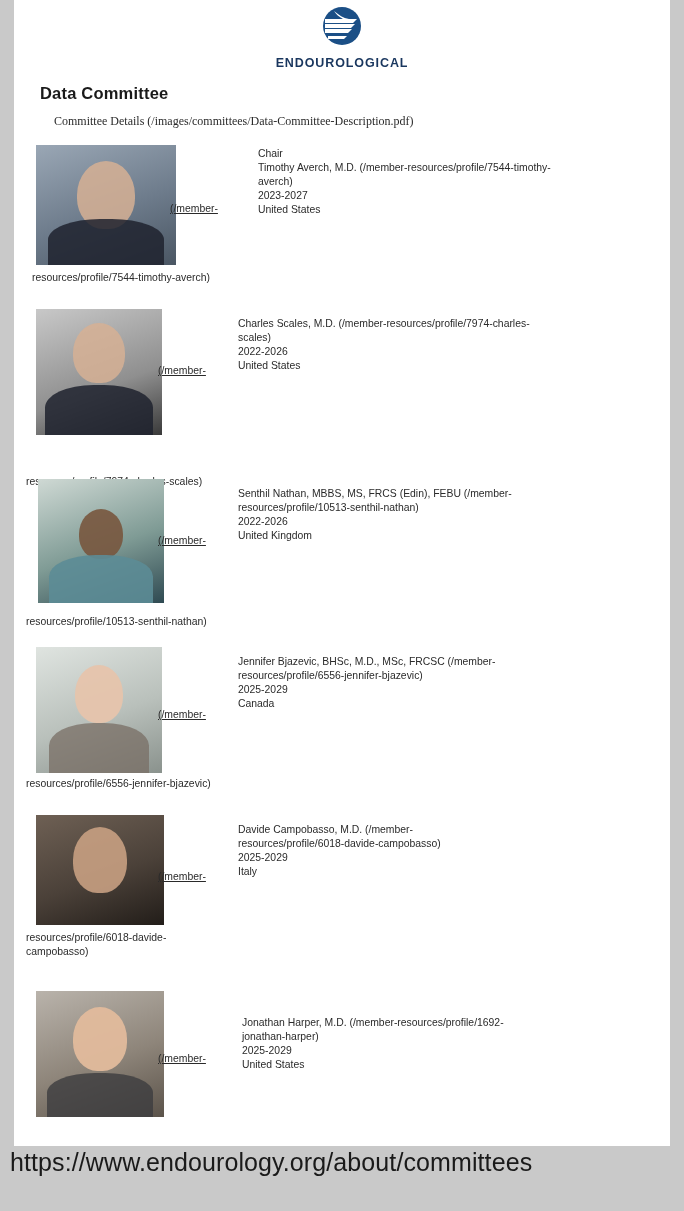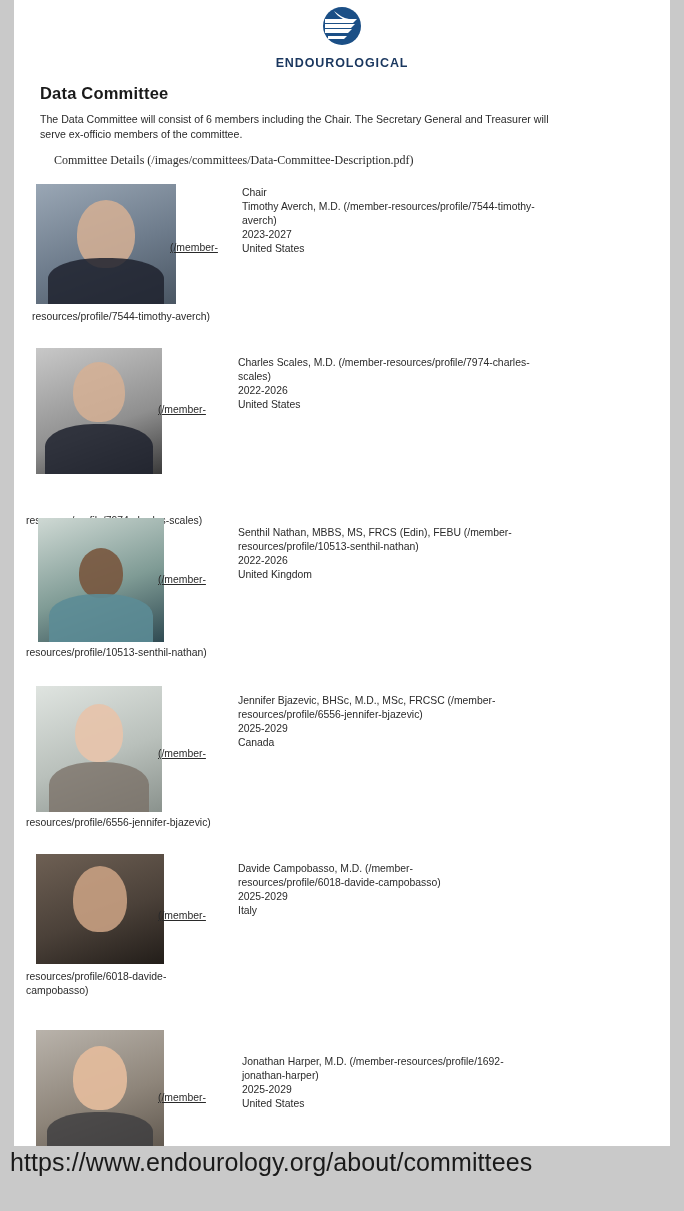--- a/index.html
+++ b/index.html
@@ -101,21 +101,21 @@
   .photo-frag-2 {
     position: absolute;
     left: 18px;
     font-size: 10.4px;
     color: #2a2a2a;
     line-height: 14px;
     max-width: 190px;
   }
   .info {
     position: absolute;
-    left: 228px;
+    left: 244px;
     top: 0;
     width: 300px;
     font-size: 10.4px;
     line-height: 14px;
     color: #2a2a2a;
   }
   .info .role { display: block; }
   .info .name { display: block; }
   .info .years { display: block; }
   .info .country { display: block; }
@@ -174,21 +174,20 @@
         <path d="M12 18 H42 L38 22 H12 Z" fill="#ffffff"></path>
         <path d="M12 23 H39 L35 27 H12 Z" fill="#ffffff"></path>
         <path d="M21 5 C26 9 30 12 36 13 L30 13 C26 11 23 8 21 5 Z" fill="#ffffff"></path>
         <path d="M15 30 H34 L31 33 H15 Z" fill="#ffffff"></path>
       </svg>
     </div>
     <div class="logo-text">ENDOUROLOGICAL</div>
   </div>
 
   <div class="committee-title">Data Committee</div>
-  <div class="committee-desc">The Data Committee will consist of 6 members including the Chair. The Secretary General and Treasurer will serve ex-officio members of the committee.</div>
   <div class="details-link">Committee Details (/images/committees/Data-Committee-Description.pdf)</div>
 
   <div class="member" style="height:140px; margin-top:16px;">
     <div class="member-inner">
       <div class="photo-wrap">
         <div class="photo p-blue" style="width:140px;height:120px;">
           <div class="face" style="width:58px;height:68px;top:16px;"></div>
           <div class="body-shape" style="width:116px;height:46px;bottom:0;"></div>
         </div>
       </div>
@@ -223,21 +222,21 @@
 
   <div class="member" style="height:152px; margin-top:18px;">
     <div class="member-inner">
       <div class="photo-wrap" style="left:24px;">
         <div class="photo p-teal" style="width:126px;height:124px;">
           <div class="face" style="width:44px;height:50px;top:30px;background:rgba(120,86,62,0.9);"></div>
           <div class="body-shape" style="width:104px;height:48px;bottom:0;background:rgba(92,140,150,0.9);"></div>
         </div>
       </div>
       <div class="photo-frag-1" style="left:144px;top:56px;">(/member-</div>
-      <div class="photo-frag-2" style="top:128px;left:12px;">resources/profile/10513-senthil-nathan)</div>
+      <div class="photo-frag-2" style="top:136px;left:12px;">resources/profile/10513-senthil-nathan)</div>
       <div class="info" style="top:8px;left:224px;width:290px;">
         <span class="name">Senthil Nathan, MBBS, MS, FRCS (Edin), FEBU (/member-resources/profile/10513-senthil-nathan)</span>
         <span class="years">2022-2026</span>
         <span class="country">United Kingdom</span>
       </div>
     </div>
   </div>
 
   <div class="member" style="height:152px; margin-top:16px;">
     <div class="member-inner">

